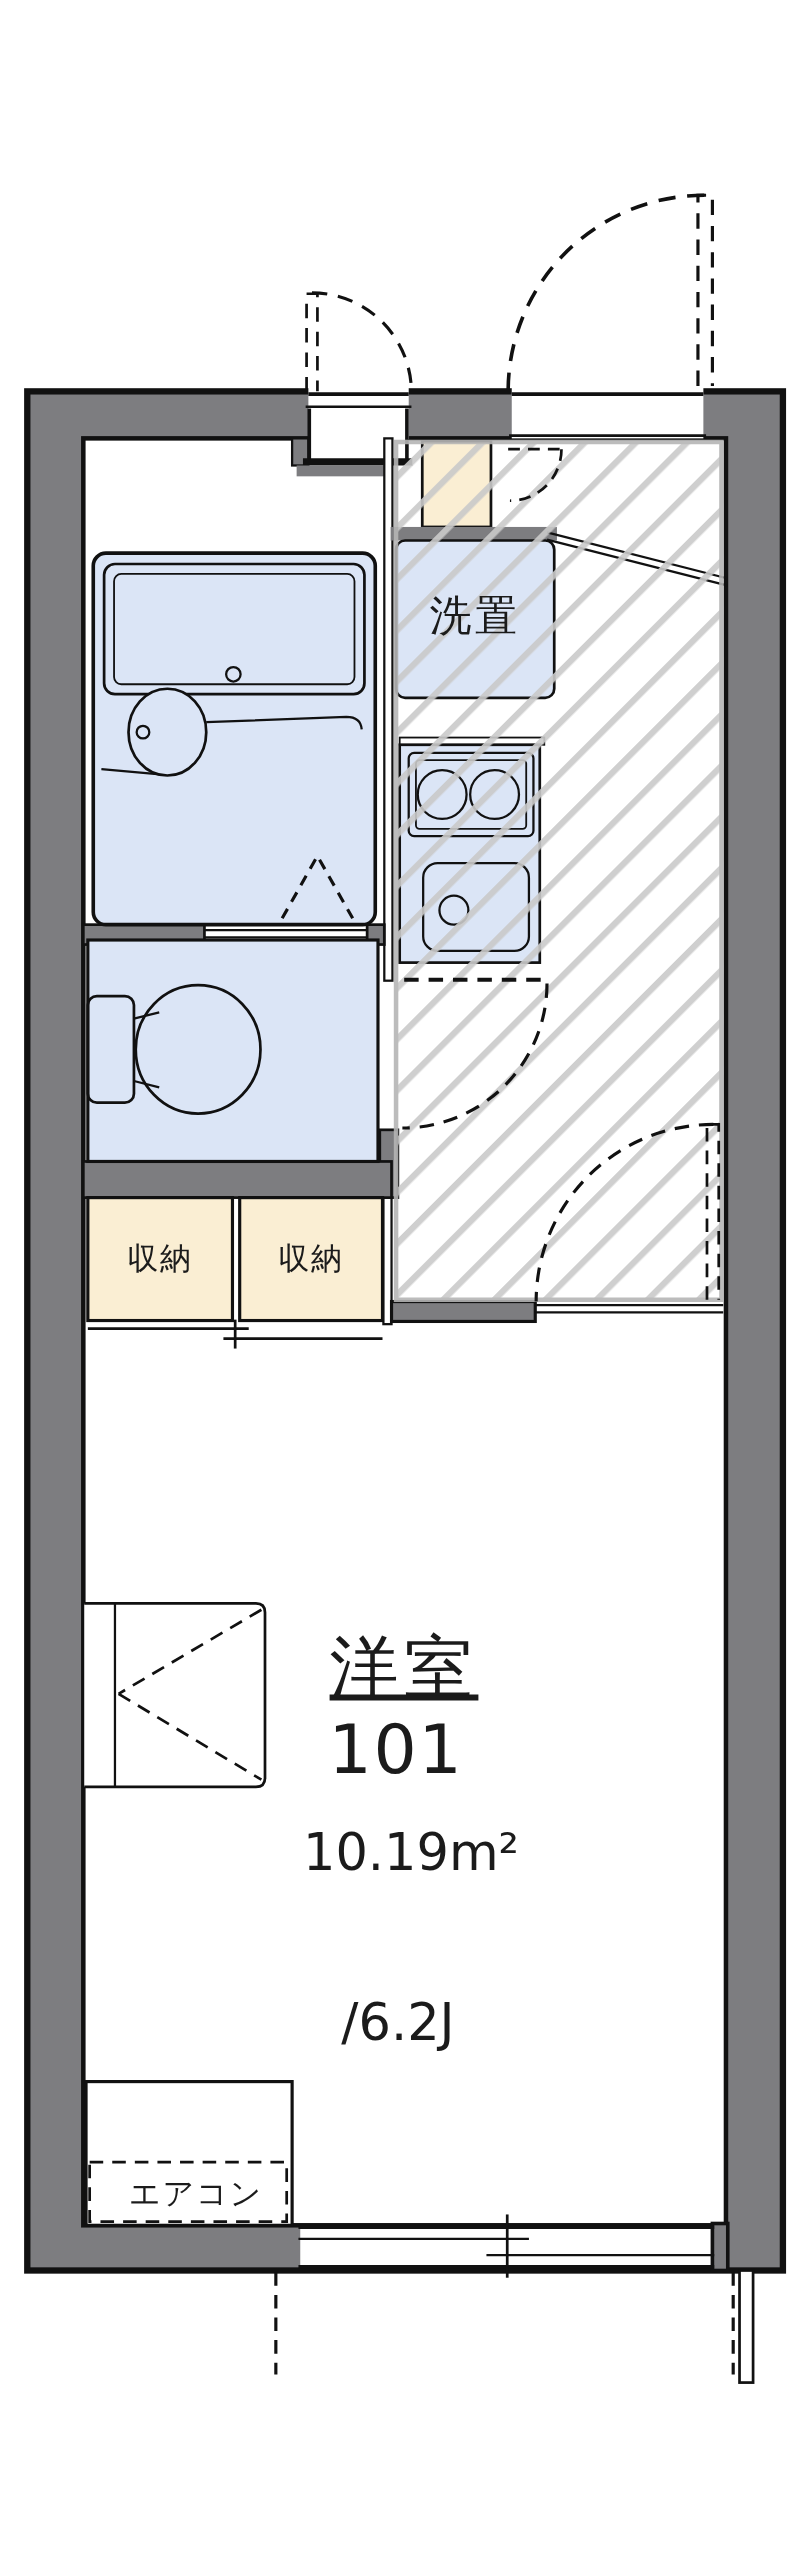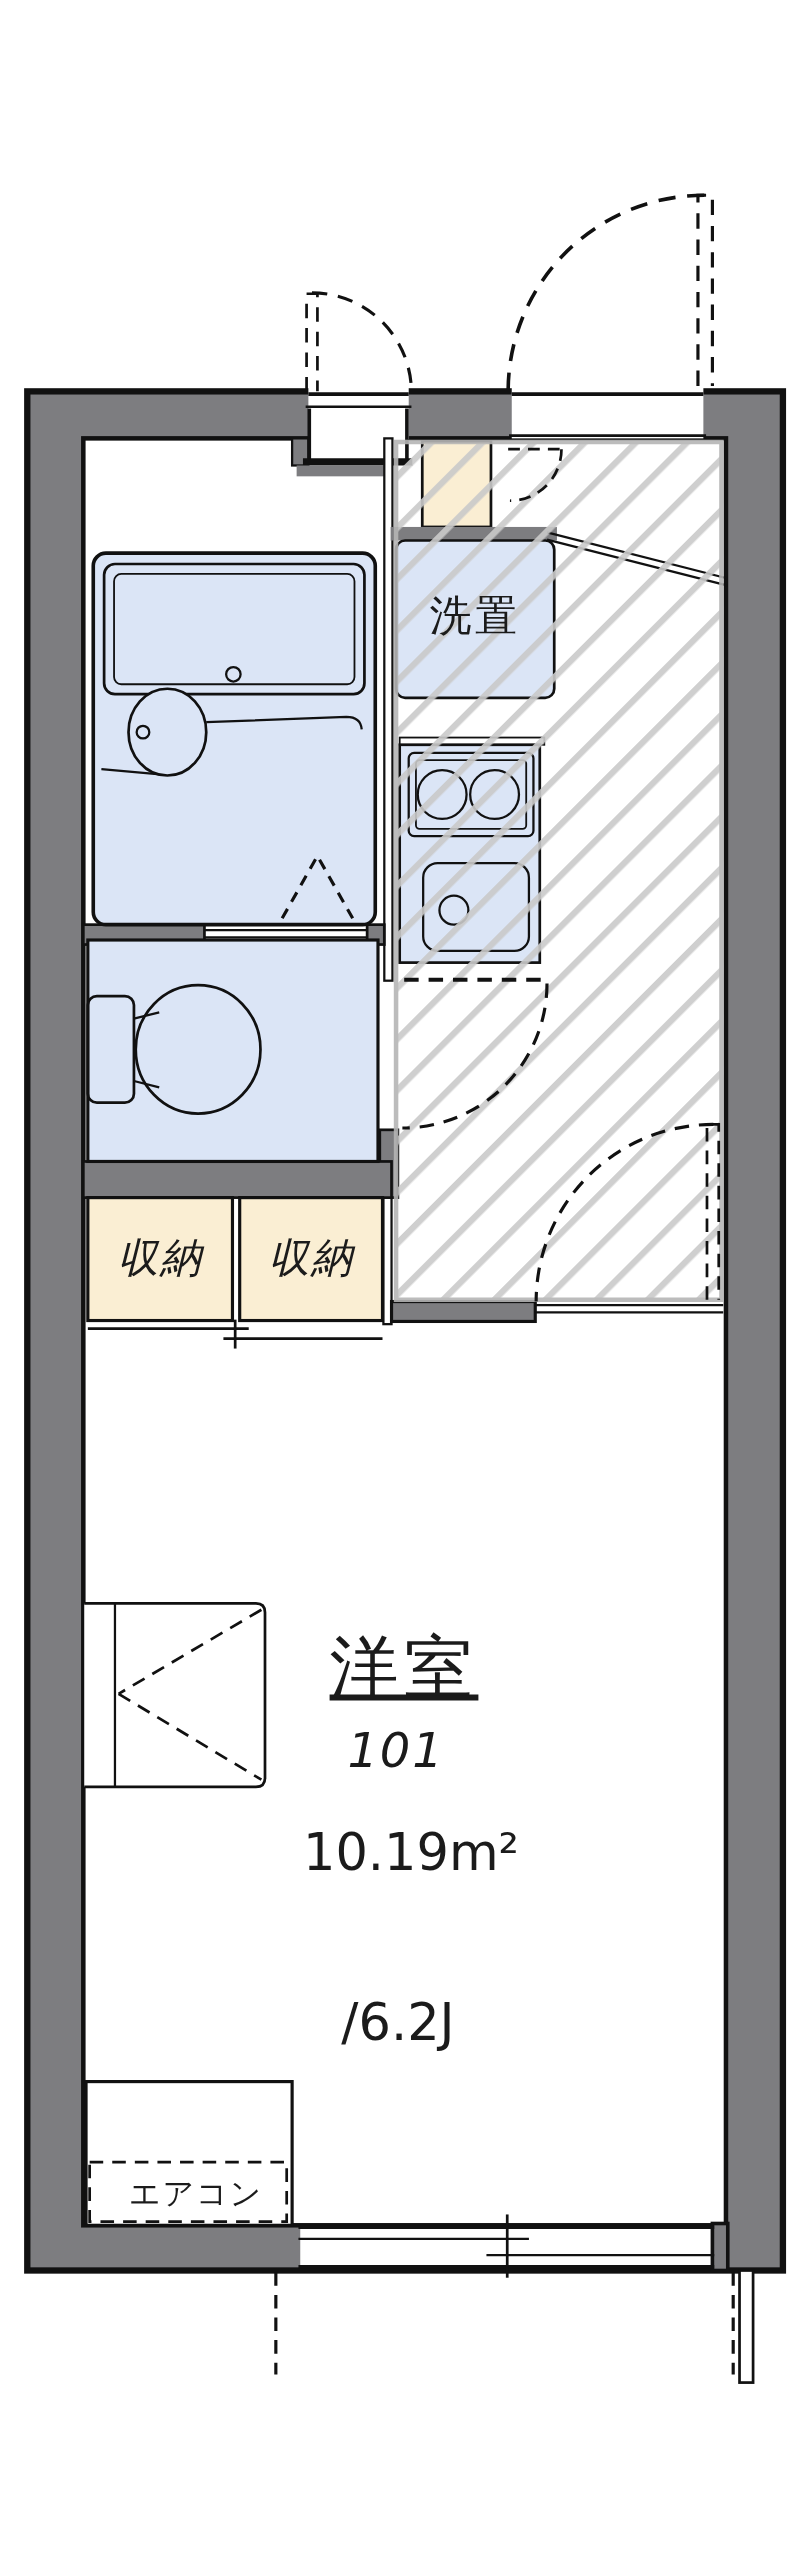--- a/index.html
+++ b/index.html
@@ -7,23 +7,23 @@
     position:relative;width:812px;height:2576px;background:#ffffff;overflow:hidden;
     font-family:"DejaVu Sans","Liberation Sans",sans-serif;
   }
   #plan-svg{position:absolute;left:0;top:0;}
   .lbl{
     position:absolute;transform:translate(-50%,-50%);
     color:#1b1b1b;white-space:nowrap;line-height:1;
     font-family:"DejaVu Sans","Liberation Sans",sans-serif;
   }
   .lbl-washer{font-size:42px;letter-spacing:3.6px;}
-  .lbl-storage{font-size:41px;letter-spacing:1.8px;font-style:italic;}
+  .lbl-storage{font-size:31px;letter-spacing:1.8px;}
   .lbl-roomtype{font-size:69px;letter-spacing:5.4px;}
-  .lbl-roomnum{font-size:48px;letter-spacing:1.8px;font-style:italic;}
+  .lbl-roomnum{font-size:68px;letter-spacing:1.8px;}
   .lbl-area{font-size:51px;margin-top:32px;}
   .lbl-aircon{font-size:31px;letter-spacing:1.8px;}
 </style>
 </head>
 <body>
 
 <div id="stage">
 
   <svg id="plan-svg" width="812" height="2576" viewBox="0 0 898 2850">
 

